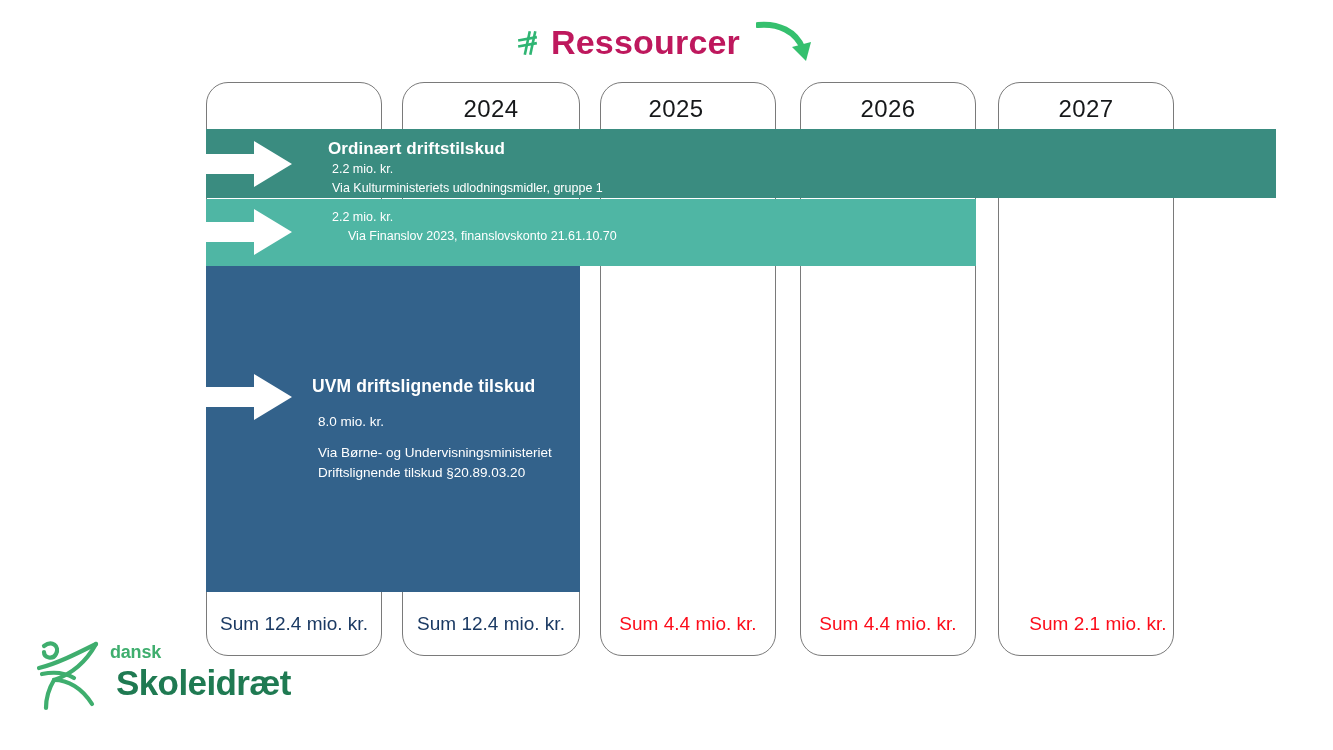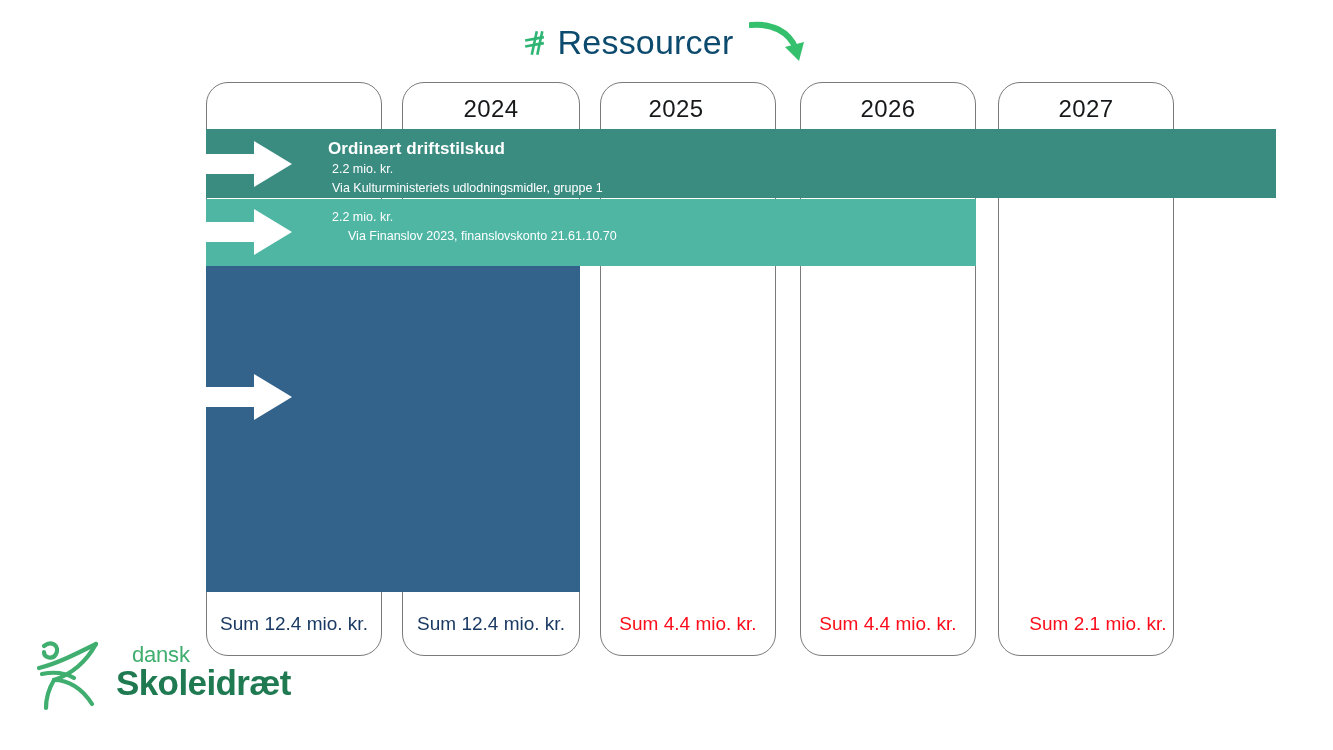--- a/index.html
+++ b/index.html
@@ -30,23 +30,23 @@
     gap: 10px;
   }
   .title-icon {
     width: 26px;
     height: 30px;
     display: block;
     flex: 0 0 auto;
   }
   .title-text {
     font-size: 34px;
-    font-weight: 400;
+    font-weight: 700;
     letter-spacing: 0.2px;
-    color: #0c4a6e;
+    color: #be185d;
     line-height: 1;
     white-space: nowrap;
   }
   .title-arrow {
     width: 62px;
     height: 46px;
     display: block;
     flex: 0 0 auto;
     margin-left: 6px;
   }
@@ -173,24 +173,24 @@
   }
   .logo-mark {
     position: absolute;
     left: 0;
     top: 0;
     width: 74px;
     height: 74px;
   }
   .logo-dansk {
     position: absolute;
-    left: 98px;
+    left: 76px;
     top: 4px;
-    font-size: 22px;
-    font-weight: normal;
+    font-size: 18px;
+    font-weight: bold;
     color: #3fae6e;
     letter-spacing: -0.2px;
   }
   .logo-name {
     position: absolute;
     left: 82px;
     top: 27px;
     font-size: 35px;
     font-weight: bold;
     color: #1f7a52;
@@ -258,20 +258,26 @@
       <div class="band-note">Via Finanslov 2023, finanslovskonto 21.61.10.70</div>
     </div>
   </div>
 
   <div class="band" id="band-uvm">
     <span class="band-arrow">
       <svg viewBox="0 0 86 46" width="86" height="46" aria-hidden="true">
         <path d="M0 13 H48 V0 L86 23 L48 46 V33 H0 Z" fill="#ffffff"></path>
       </svg>
     </span>
+    <div class="band-body">
+      <div class="band-title">UVM driftslignende tilskud</div>
+      <div class="band-amount">8.0 mio. kr.</div>
+      <div class="band-note">Via Børne- og Undervisningsministeriet</div>
+      <div class="band-note2">Driftslignende tilskud §20.89.03.20</div>
+    </div>
   </div>
 
   <div class="col-sum" style="left:206px; width:176px;">Sum 12.4 mio. kr.</div>
   <div class="col-sum" style="left:402px; width:178px;">Sum 12.4 mio. kr.</div>
   <div class="col-sum alert" style="left:600px; width:176px;">Sum 4.4 mio. kr.</div>
   <div class="col-sum alert" style="left:800px; width:176px;">Sum 4.4 mio. kr.</div>
   <div class="col-sum alert" style="left:998px; width:200px;">Sum 2.1 mio. kr.</div>
 
 </div>
 

